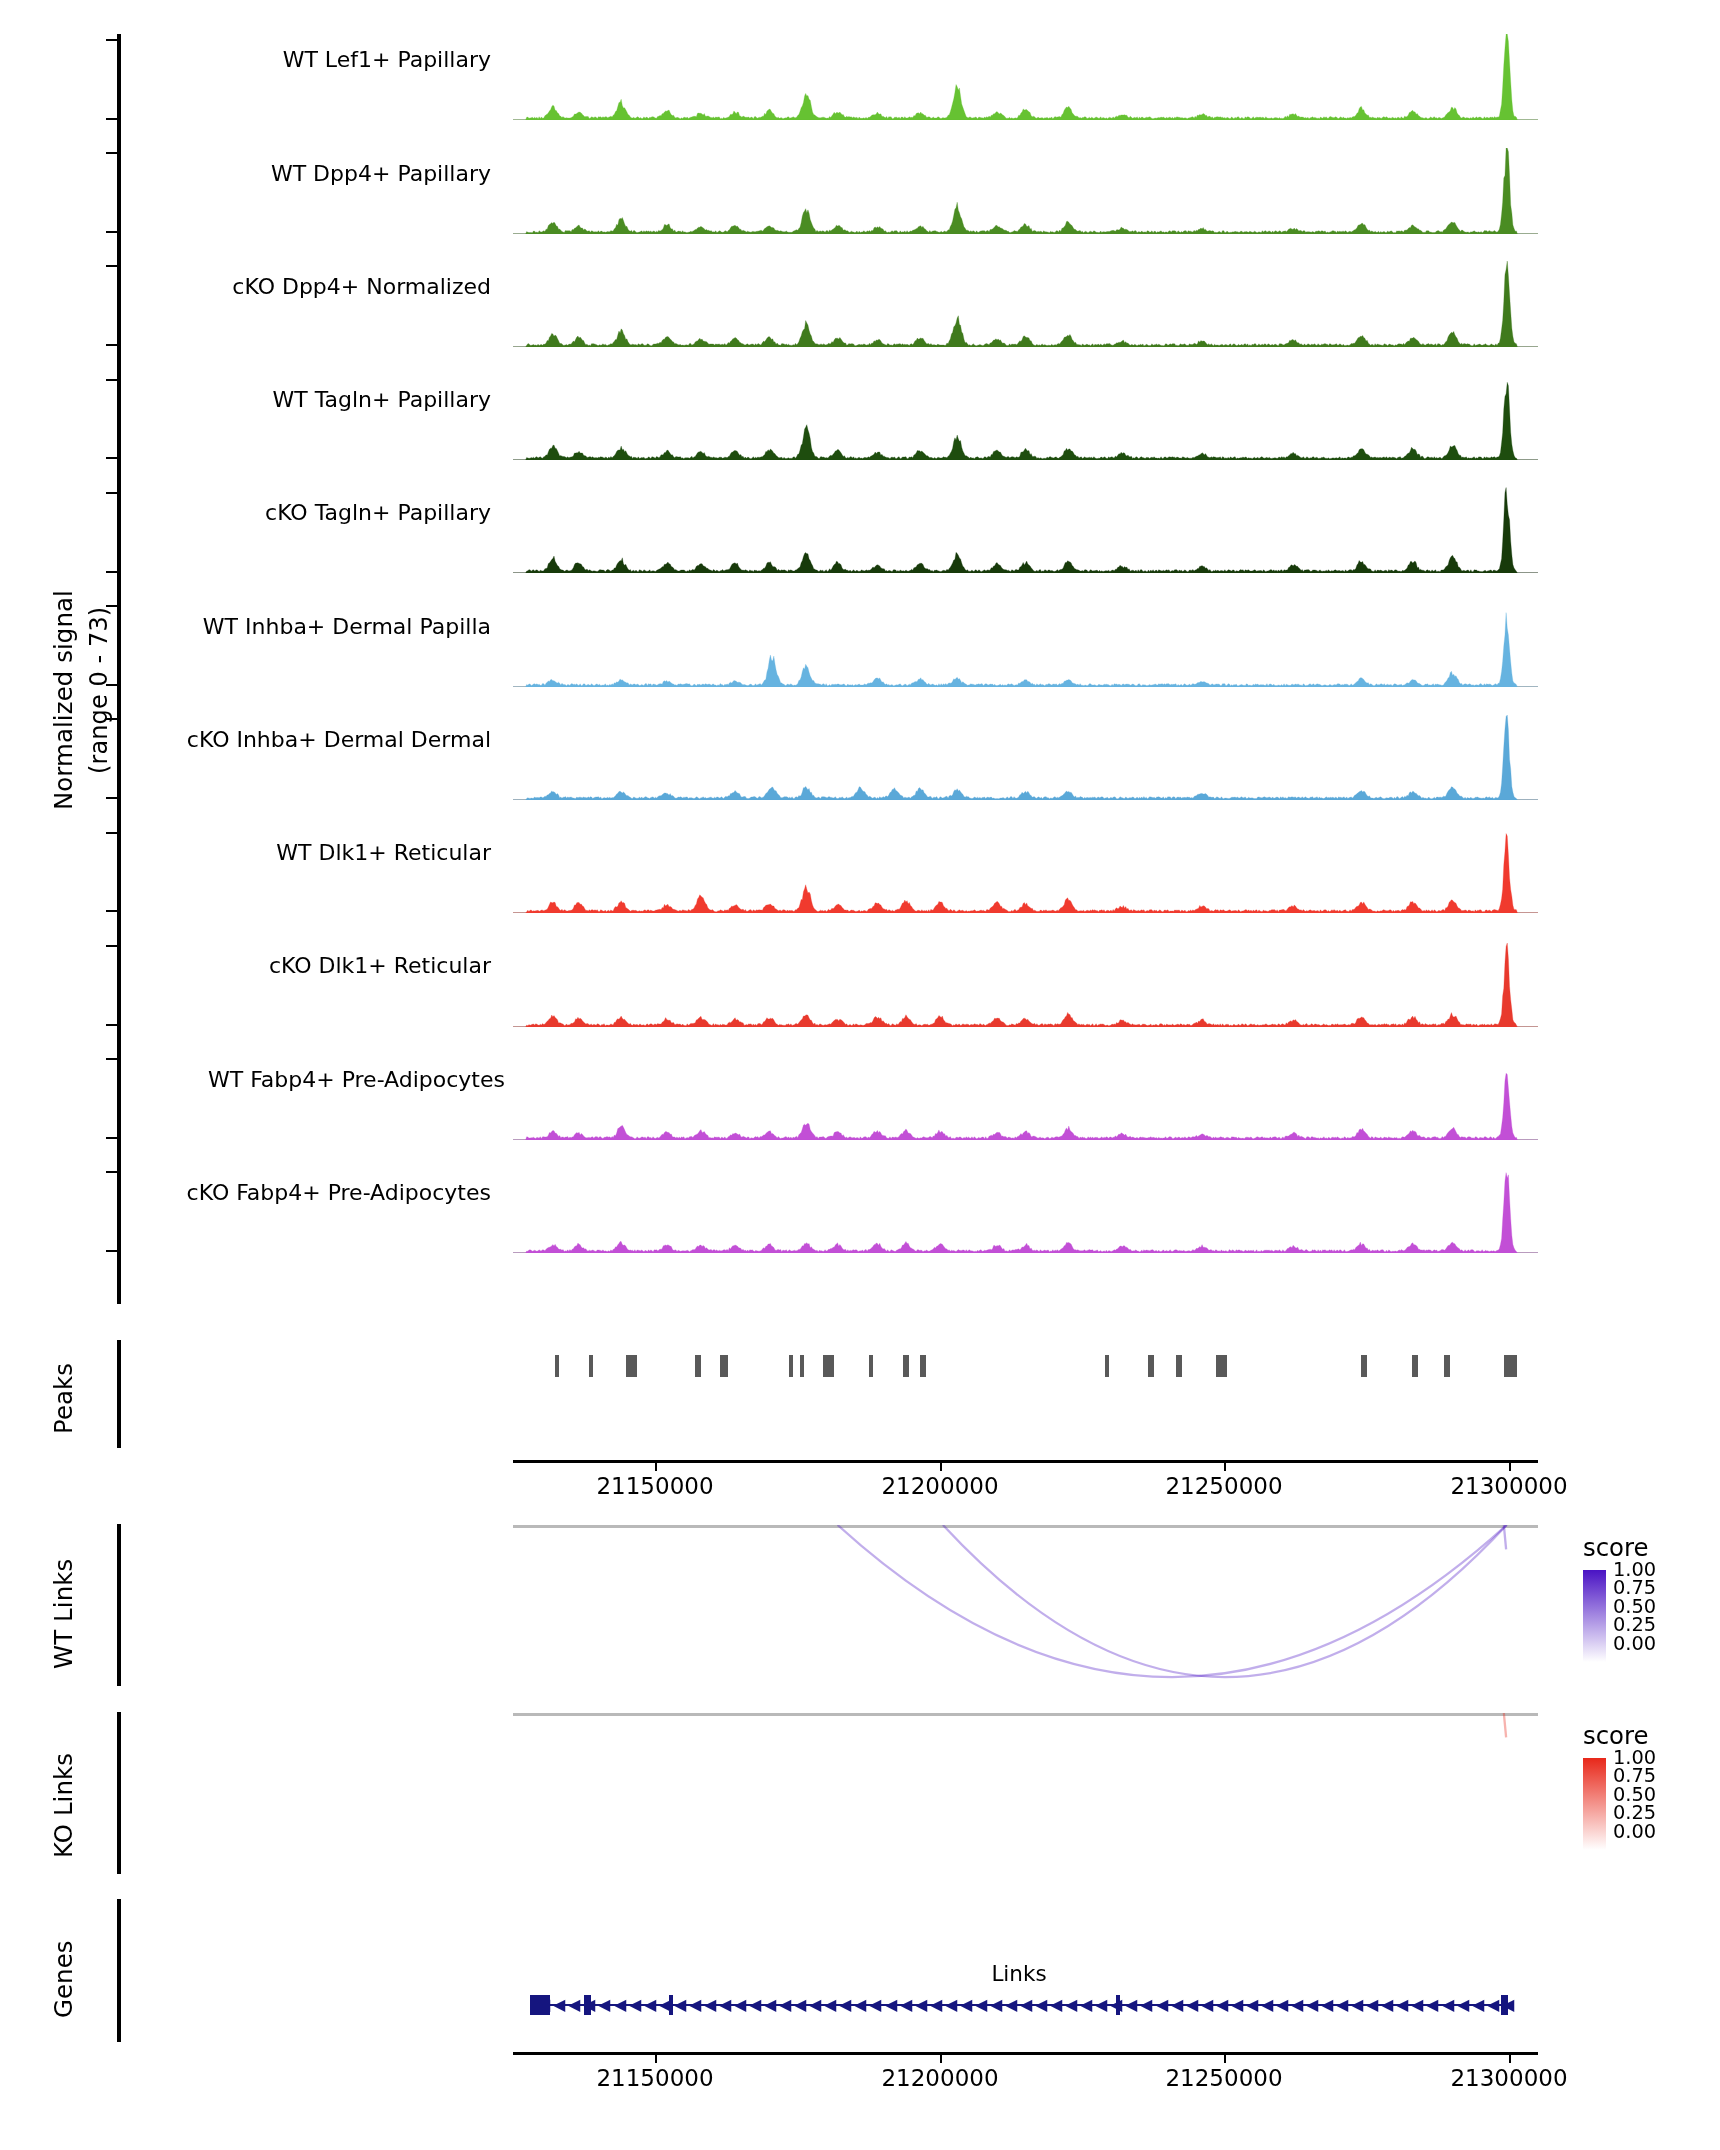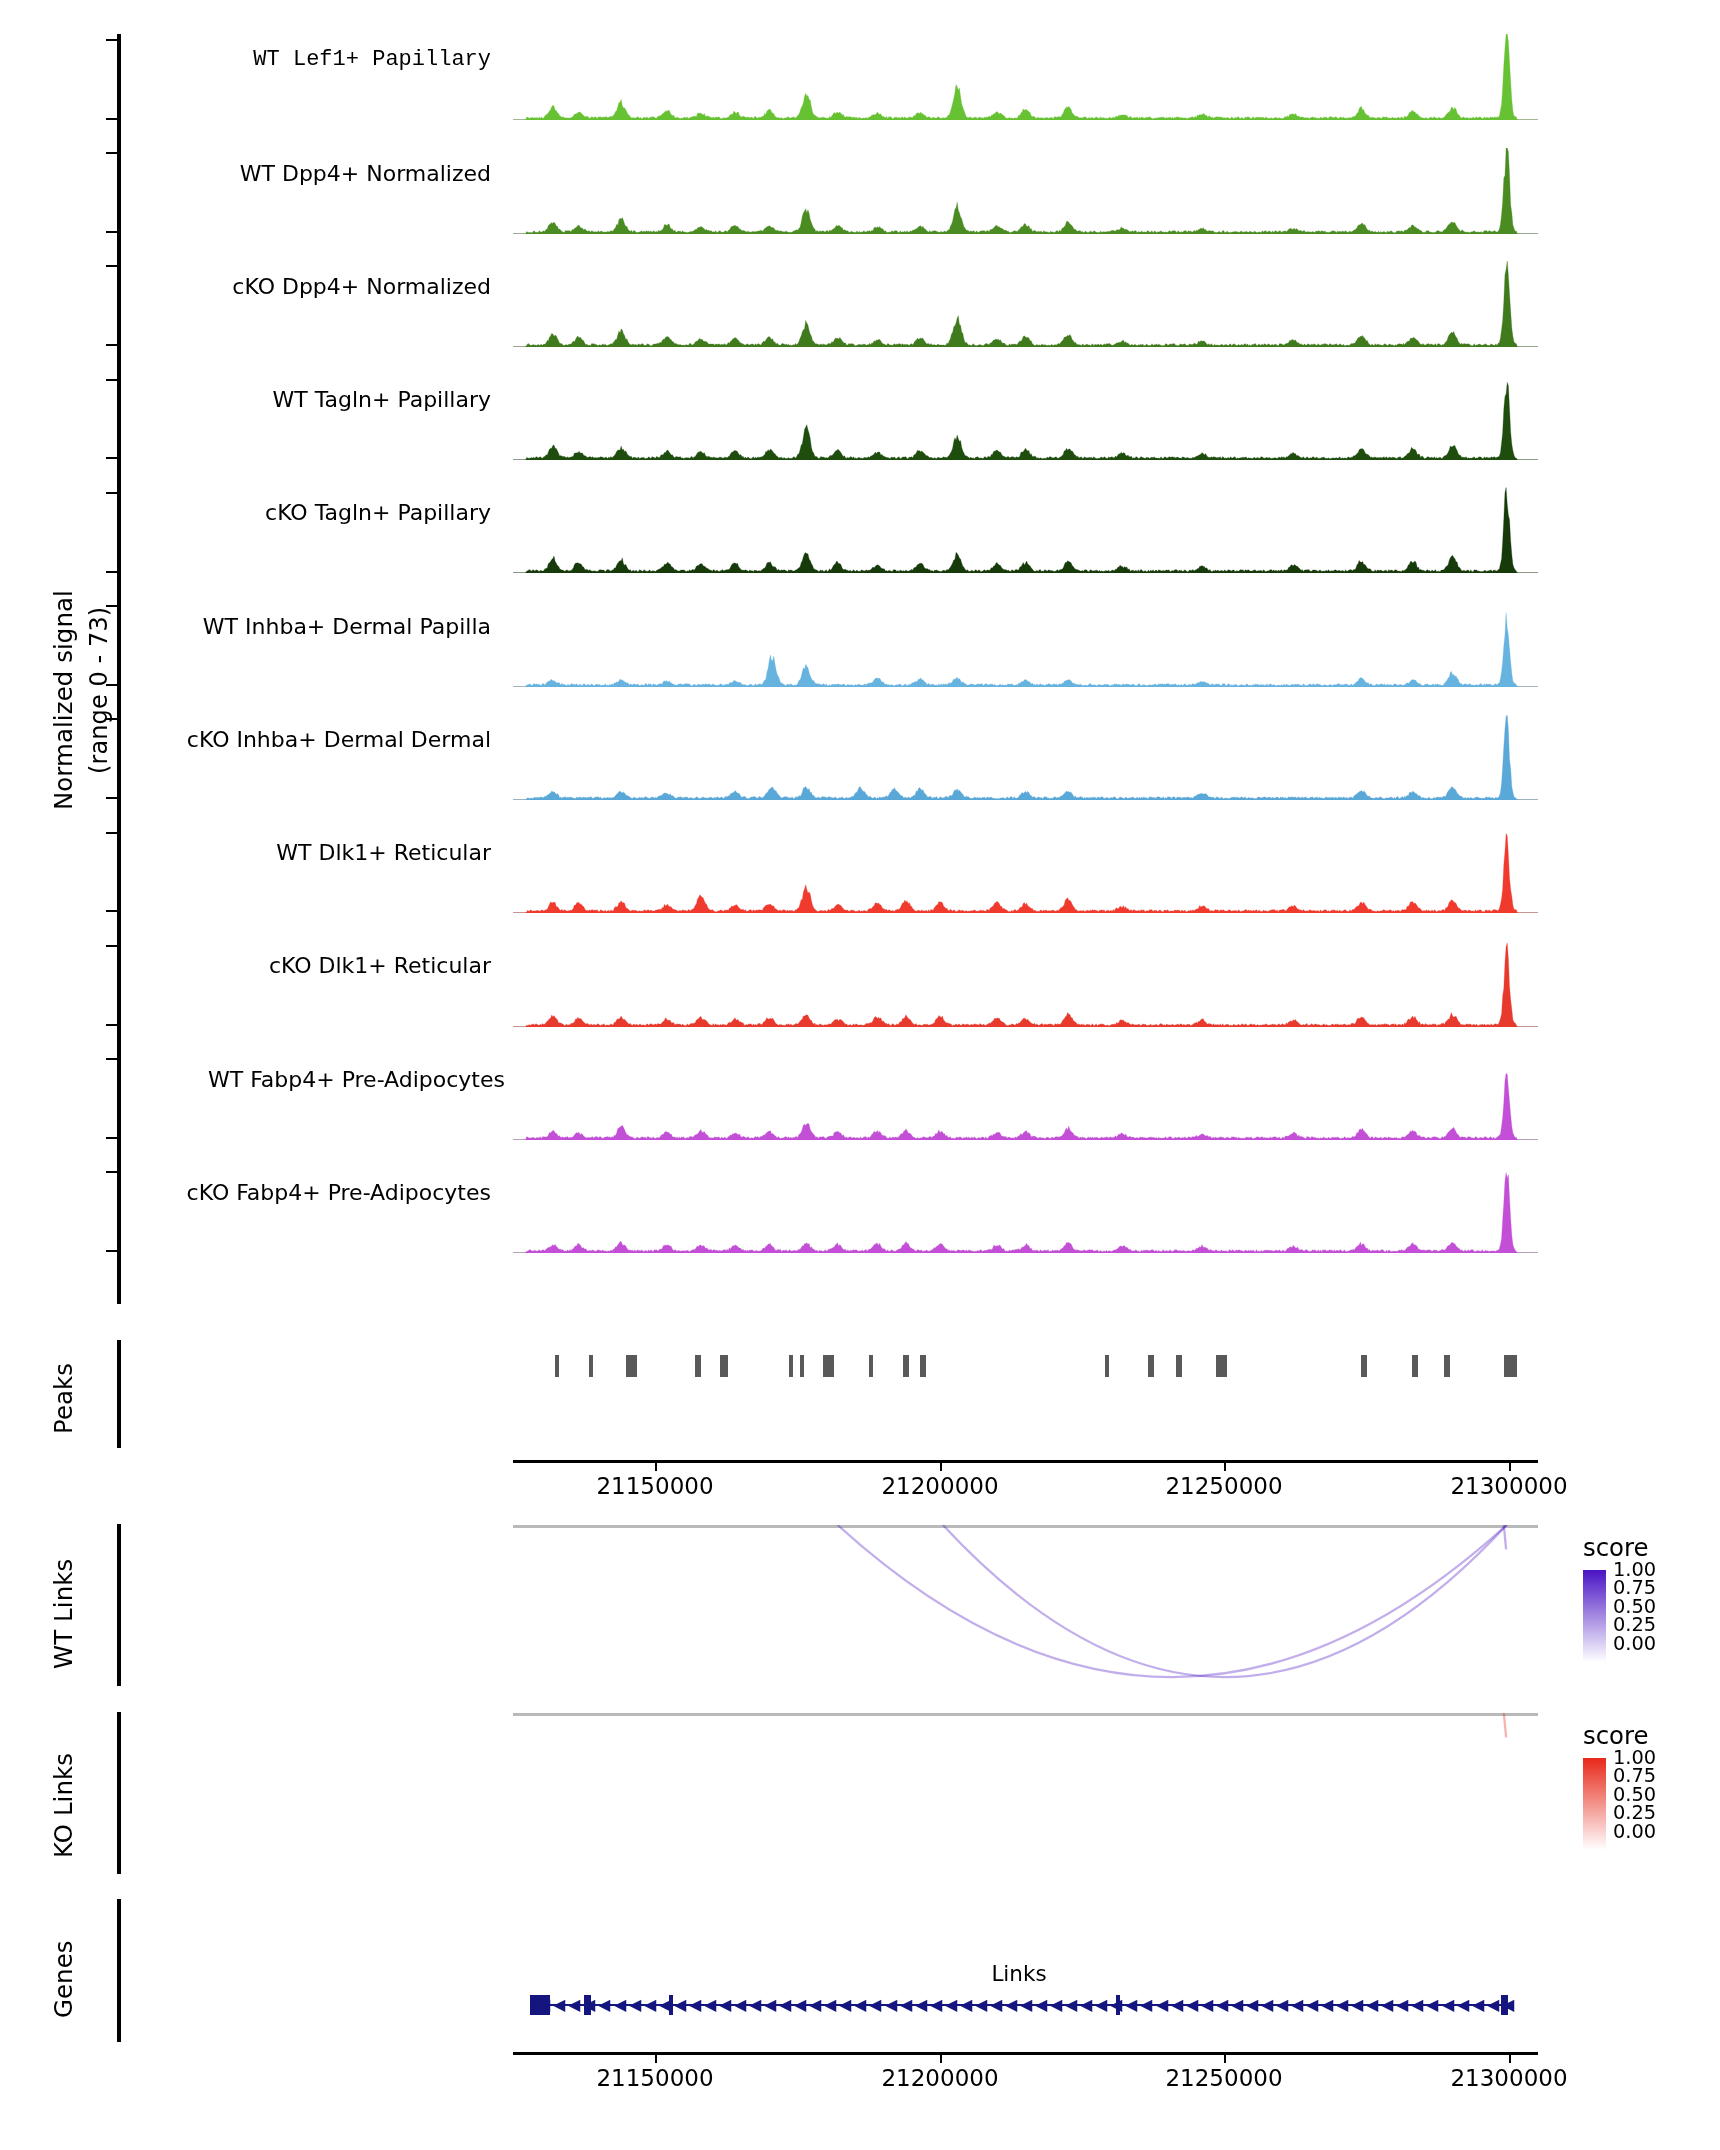--- a/index.html
+++ b/index.html
@@ -218,28 +218,28 @@
         <div class="tickmark" style="top: 832px;"></div>
         <div class="tickmark" style="top: 910px;"></div>
         <div class="tickmark" style="top: 945px;"></div>
         <div class="tickmark" style="top: 1024px;"></div>
         <div class="tickmark" style="top: 1058px;"></div>
         <div class="tickmark" style="top: 1137px;"></div>
         <div class="tickmark" style="top: 1171px;"></div>
         <div class="tickmark" style="top: 1250px;"></div>
       </div>
     <div id="signal-tracks">
-        <div class="track-label" style="left: 129px; width: 362px; top: 47px; font-family: Liberation Mono, monospace;">WT Lef1+ Papillary</div>
+        <div class="track-label" style="left: 129px; width: 362px; top: 47px;">WT Lef1+ Papillary</div>
         <div class="track" style="top: 34px; height: 86px;">
           <div class="track-baseline"></div>
           <svg class="track-canvas" viewBox="0 0 1430 120" preserveAspectRatio="none">
             <polygon points="0,120 0.0,120.0 1.6,120.0 3.2,120.0 4.8,120.0 6.4,120.0 7.9,120.0 9.5,120.0 11.1,120.0 12.7,120.0 14.3,120.0 15.9,120.0 17.5,120.0 19.1,116.1 20.7,115.9 22.2,117.5 23.8,117.2 25.4,117.0 27.0,116.3 28.6,117.5 30.2,116.0 31.8,117.6 33.4,116.3 35.0,118.1 36.5,115.4 38.1,117.9 39.7,115.7 41.3,117.7 42.9,117.3 44.5,114.2 46.1,112.5 47.7,111.9 49.3,109.9 50.8,107.5 52.4,105.6 54.0,101.4 55.6,99.3 57.2,100.6 58.8,106.4 60.4,106.9 62.0,110.0 63.6,111.0 65.1,114.2 66.7,114.9 68.3,116.6 69.9,115.2 71.5,117.0 73.1,117.2 74.7,116.7 76.3,117.2 77.9,117.3 79.4,117.2 81.0,116.8 82.6,115.9 84.2,114.9 85.8,111.5 87.4,111.8 89.0,111.1 90.6,109.5 92.2,108.9 93.7,109.2 95.3,110.1 96.9,112.2 98.5,113.8 100.1,115.5 101.7,115.1 103.3,115.1 104.9,115.0 106.5,118.0 108.0,117.2 109.6,115.4 111.2,116.2 112.8,116.7 114.4,115.6 116.0,116.2 117.6,117.9 119.2,115.4 120.8,115.7 122.3,115.4 123.9,117.0 125.5,115.5 127.1,116.4 128.7,115.4 130.3,115.6 131.9,116.7 133.5,116.1 135.1,115.4 136.6,114.7 138.2,115.7 139.8,113.3 141.4,112.1 143.0,108.3 144.6,107.1 146.2,101.3 147.8,95.7 149.4,95.2 150.9,91.0 152.5,99.6 154.1,103.2 155.7,103.0 157.3,105.8 158.9,108.7 160.5,112.4 162.1,113.2 163.7,115.8 165.2,117.0 166.8,117.3 168.4,116.3 170.0,117.4 171.6,117.2 173.2,115.4 174.8,115.8 176.4,117.5 178.0,116.6 179.5,117.8 181.1,117.9 182.7,115.6 184.3,117.7 185.9,115.9 187.5,116.5 189.1,117.9 190.7,116.1 192.3,116.6 193.8,115.5 195.4,115.3 197.0,116.1 198.6,117.1 200.2,117.6 201.8,115.0 203.4,114.8 205.0,113.6 206.6,114.0 208.1,111.3 209.7,111.0 211.3,108.8 212.9,107.3 214.5,107.7 216.1,106.8 217.7,106.1 219.3,110.0 220.9,112.8 222.4,113.8 224.0,113.2 225.6,116.3 227.2,117.2 228.8,116.3 230.4,116.6 232.0,117.4 233.6,118.2 235.2,117.0 236.7,117.8 238.3,116.3 239.9,116.1 241.5,117.3 243.1,115.7 244.7,117.9 246.3,116.9 247.9,116.1 249.5,115.8 251.0,115.2 252.6,114.7 254.2,114.9 255.8,115.3 257.4,110.7 259.0,110.4 260.6,110.7 262.2,110.6 263.8,111.7 265.3,113.0 266.9,111.1 268.5,114.9 270.1,114.7 271.7,114.4 273.3,114.7 274.9,116.2 276.5,116.4 278.1,116.8 279.6,115.8 281.2,117.2 282.8,115.8 284.4,116.3 286.0,116.1 287.6,115.6 289.2,118.1 290.8,117.5 292.4,118.1 293.9,116.3 295.5,117.5 297.1,117.2 298.7,116.5 300.3,116.2 301.9,114.8 303.5,112.0 305.1,112.2 306.7,111.6 308.2,107.4 309.8,109.3 311.4,111.2 313.0,108.8 314.6,109.3 316.2,114.4 317.8,114.6 319.4,116.0 321.0,114.5 322.5,115.2 324.1,116.2 325.7,116.2 327.3,116.3 328.9,115.9 330.5,117.4 332.1,115.8 333.7,116.3 335.3,118.1 336.8,115.3 338.4,115.2 340.0,116.8 341.6,117.4 343.2,116.0 344.8,116.4 346.4,115.9 348.0,114.8 349.6,114.8 351.1,110.5 352.7,112.4 354.3,107.5 355.9,106.3 357.5,104.6 359.1,105.4 360.7,108.5 362.3,110.6 363.9,111.2 365.4,114.3 367.0,116.0 368.6,116.9 370.2,116.1 371.8,117.7 373.4,116.8 375.0,116.7 376.6,118.1 378.2,117.7 379.7,117.0 381.3,117.3 382.9,115.8 384.5,115.5 386.1,117.5 387.7,117.0 389.3,116.5 390.9,115.3 392.5,116.6 394.0,116.9 395.6,116.3 397.2,113.7 398.8,112.4 400.4,108.1 402.0,102.8 403.6,100.4 405.2,95.5 406.8,86.5 408.3,82.9 409.9,86.6 411.5,85.8 413.1,91.2 414.7,92.3 416.3,101.0 417.9,108.8 419.5,112.2 421.1,113.1 422.6,114.4 424.2,115.6 425.8,116.6 427.4,116.9 429.0,117.0 430.6,116.4 432.2,116.1 433.8,116.0 435.4,116.8 436.9,117.7 438.5,117.3 440.1,117.6 441.7,115.0 443.3,116.4 444.9,114.0 446.5,112.0 448.1,109.2 449.7,111.2 451.2,109.6 452.8,109.7 454.4,110.4 456.0,108.8 457.6,111.1 459.2,112.6 460.8,112.4 462.4,115.4 464.0,116.3 465.5,114.9 467.1,115.9 468.7,115.2 470.3,115.9 471.9,115.6 473.5,117.0 475.1,115.7 476.7,116.5 478.3,116.8 479.8,116.0 481.4,118.1 483.0,115.8 484.6,117.6 486.2,117.7 487.8,117.7 489.4,117.0 491.0,117.8 492.6,116.3 494.1,117.9 495.7,116.3 497.3,116.1 498.9,115.2 500.5,113.4 502.1,112.8 503.7,112.8 505.3,112.7 506.9,111.3 508.4,108.9 510.0,111.4 511.6,111.9 513.2,111.4 514.8,115.0 516.4,114.7 518.0,115.9 519.6,116.7 521.2,115.0 522.7,117.9 524.3,115.3 525.9,115.7 527.5,115.4 529.1,118.1 530.7,117.8 532.3,116.1 533.9,116.1 535.5,116.1 537.0,117.4 538.6,115.8 540.2,118.1 541.8,115.9 543.4,115.8 545.0,117.6 546.6,115.3 548.2,117.3 549.8,117.1 551.3,116.9 552.9,115.4 554.5,116.4 556.1,116.3 557.7,116.6 559.3,113.6 560.9,114.4 562.5,111.0 564.1,110.4 565.6,109.9 567.2,111.3 568.8,108.9 570.4,111.2 572.0,111.4 573.6,113.5 575.2,113.2 576.8,116.0 578.4,116.2 579.9,115.6 581.5,115.7 583.1,117.5 584.7,117.2 586.3,115.8 587.9,117.1 589.5,117.3 591.1,117.3 592.7,115.6 594.2,115.8 595.8,117.6 597.4,118.0 599.0,116.8 600.6,116.8 602.2,117.2 603.8,116.8 605.4,116.2 607.0,113.3 608.5,112.9 610.1,108.4 611.7,102.9 613.3,96.6 614.9,90.4 616.5,81.7 618.1,70.5 619.7,73.5 621.3,78.1 622.8,75.3 624.4,86.7 626.0,97.6 627.6,102.2 629.2,106.9 630.8,111.3 632.4,115.3 634.0,116.4 635.6,116.7 637.1,115.7 638.7,116.1 640.3,117.4 641.9,116.8 643.5,116.7 645.1,115.8 646.7,116.4 648.3,118.1 649.9,115.9 651.4,116.2 653.0,117.0 654.6,116.8 656.2,117.6 657.8,115.9 659.4,116.7 661.0,115.4 662.6,116.5 664.2,114.4 665.7,116.1 667.3,113.3 668.9,113.3 670.5,111.2 672.1,111.2 673.7,109.1 675.3,108.2 676.9,109.8 678.5,111.6 680.0,110.4 681.6,111.2 683.2,113.0 684.8,113.7 686.4,115.4 688.0,117.6 689.6,117.4 691.2,117.4 692.8,116.3 694.3,117.8 695.9,116.7 697.5,118.0 699.1,117.6 700.7,117.0 702.3,117.4 703.9,116.7 705.5,113.3 707.1,113.7 708.6,110.3 710.2,108.8 711.8,104.5 713.4,105.9 715.0,105.7 716.6,105.4 718.2,107.1 719.8,108.6 721.4,109.5 722.9,113.9 724.5,115.3 726.1,114.7 727.7,115.6 729.3,117.1 730.9,117.6 732.5,115.8 734.1,117.2 735.7,117.2 737.2,116.8 738.8,116.8 740.4,117.9 742.0,116.7 743.6,117.1 745.2,116.2 746.8,117.9 748.4,116.8 750.0,117.2 751.5,115.7 753.1,118.1 754.7,116.4 756.3,115.2 757.9,116.0 759.5,115.8 761.1,115.4 762.7,115.2 764.3,116.2 765.8,112.7 767.4,110.9 769.0,106.4 770.6,103.8 772.2,101.8 773.8,102.5 775.4,100.9 777.0,103.2 778.6,105.0 780.1,110.0 781.7,111.7 783.3,113.8 784.9,114.7 786.5,114.6 788.1,115.2 789.7,117.1 791.3,116.5 792.9,117.4 794.4,116.5 796.0,116.6 797.6,115.3 799.2,115.7 800.8,117.8 802.4,117.6 804.0,116.1 805.6,117.6 807.2,116.1 808.7,117.0 810.3,117.9 811.9,116.8 813.5,115.7 815.1,116.4 816.7,117.4 818.3,117.4 819.9,115.5 821.5,117.8 823.0,116.5 824.6,117.0 826.2,118.0 827.8,117.0 829.4,118.2 831.0,116.7 832.6,116.1 834.2,117.1 835.8,117.5 837.3,115.6 838.9,117.4 840.5,115.4 842.1,114.6 843.7,115.3 845.3,113.3 846.9,113.6 848.5,112.9 850.1,112.9 851.6,113.1 853.2,112.7 854.8,113.5 856.4,113.3 858.0,116.2 859.6,117.0 861.2,114.7 862.8,116.2 864.4,117.6 865.9,116.7 867.5,116.3 869.1,117.3 870.7,115.5 872.3,118.1 873.9,115.9 875.5,117.4 877.1,115.7 878.7,116.2 880.2,117.7 881.8,117.2 883.4,116.0 885.0,116.5 886.6,116.1 888.2,115.5 889.8,116.4 891.4,117.8 893.0,118.1 894.5,117.7 896.1,117.2 897.7,117.4 899.3,117.0 900.9,116.4 902.5,117.0 904.1,115.8 905.7,116.6 907.3,115.9 908.8,117.0 910.4,117.4 912.0,116.3 913.6,117.4 915.2,116.1 916.8,116.0 918.4,117.6 920.0,116.3 921.6,118.0 923.1,116.1 924.7,116.8 926.3,115.5 927.9,116.1 929.5,116.3 931.1,116.9 932.7,116.8 934.3,116.9 935.9,117.6 937.4,116.8 939.0,117.2 940.6,118.1 942.2,117.3 943.8,116.7 945.4,116.4 947.0,115.7 948.6,115.4 950.2,117.4 951.7,114.8 953.3,116.5 954.9,113.0 956.5,113.6 958.1,112.3 959.7,113.1 961.3,112.4 962.9,111.0 964.5,111.6 966.0,113.6 967.6,113.5 969.2,116.0 970.8,114.9 972.4,114.9 974.0,116.8 975.6,115.5 977.2,117.8 978.8,116.0 980.3,116.1 981.9,115.5 983.5,115.6 985.1,116.0 986.7,115.5 988.3,116.4 989.9,116.1 991.5,117.3 993.1,116.5 994.6,117.8 996.2,116.1 997.8,116.8 999.4,118.0 1001.0,117.8 1002.6,115.6 1004.2,117.2 1005.8,118.2 1007.4,116.2 1008.9,117.4 1010.5,115.7 1012.1,115.3 1013.7,117.5 1015.3,118.0 1016.9,116.0 1018.5,118.0 1020.1,118.2 1021.7,115.5 1023.2,117.0 1024.8,115.5 1026.4,115.7 1028.0,116.9 1029.6,118.2 1031.2,117.2 1032.8,115.3 1034.4,118.0 1036.0,116.5 1037.5,116.0 1039.1,116.3 1040.7,116.6 1042.3,115.9 1043.9,116.8 1045.5,116.2 1047.1,116.5 1048.7,117.8 1050.3,115.4 1051.8,117.2 1053.4,117.7 1055.0,117.6 1056.6,117.5 1058.2,116.7 1059.8,117.9 1061.4,117.5 1063.0,116.6 1064.6,116.7 1066.1,117.0 1067.7,117.9 1069.3,116.5 1070.9,118.0 1072.5,117.4 1074.1,118.0 1075.7,117.2 1077.3,114.7 1078.9,116.4 1080.4,113.9 1082.0,116.0 1083.6,112.0 1085.2,112.4 1086.8,111.7 1088.4,111.4 1090.0,112.7 1091.6,111.0 1093.2,113.4 1094.7,115.0 1096.3,114.5 1097.9,116.0 1099.5,115.8 1101.1,115.9 1102.7,116.2 1104.3,117.1 1105.9,116.5 1107.5,117.5 1109.0,116.1 1110.6,118.1 1112.2,116.9 1113.8,116.6 1115.4,115.4 1117.0,116.7 1118.6,116.4 1120.2,116.7 1121.8,117.8 1123.3,117.1 1124.9,118.1 1126.5,115.9 1128.1,117.0 1129.7,117.6 1131.3,115.4 1132.9,116.8 1134.5,115.6 1136.1,117.4 1137.6,117.7 1139.2,115.6 1140.8,115.2 1142.4,116.0 1144.0,116.6 1145.6,117.0 1147.2,115.6 1148.8,115.8 1150.4,117.4 1151.9,118.0 1153.5,116.5 1155.1,115.4 1156.7,117.7 1158.3,115.8 1159.9,117.2 1161.5,117.2 1163.1,117.8 1164.7,116.6 1166.2,117.5 1167.8,116.3 1169.4,117.3 1171.0,115.8 1172.6,115.2 1174.2,115.0 1175.8,113.5 1177.4,110.7 1179.0,109.7 1180.5,104.2 1182.1,101.7 1183.7,101.0 1185.3,106.1 1186.9,105.6 1188.5,110.4 1190.1,111.5 1191.7,113.3 1193.3,112.9 1194.8,116.5 1196.4,116.3 1198.0,116.9 1199.6,115.7 1201.2,117.2 1202.8,117.0 1204.4,118.0 1206.0,116.2 1207.6,117.0 1209.1,116.5 1210.7,117.5 1212.3,117.4 1213.9,115.5 1215.5,115.7 1217.1,116.4 1218.7,115.3 1220.3,116.7 1221.9,117.6 1223.4,116.8 1225.0,117.8 1226.6,116.0 1228.2,116.9 1229.8,117.4 1231.4,116.7 1233.0,117.8 1234.6,115.9 1236.2,116.8 1237.7,117.8 1239.3,115.3 1240.9,117.3 1242.5,117.5 1244.1,114.4 1245.7,115.9 1247.3,115.0 1248.9,113.5 1250.5,109.5 1252.0,109.2 1253.6,107.6 1255.2,106.5 1256.8,108.8 1258.4,108.6 1260.0,111.9 1261.6,111.1 1263.2,113.7 1264.8,114.8 1266.3,116.3 1267.9,116.8 1269.5,116.9 1271.1,117.9 1272.7,116.8 1274.3,116.8 1275.9,118.1 1277.5,117.8 1279.1,116.9 1280.6,115.6 1282.2,117.7 1283.8,116.4 1285.4,115.3 1287.0,117.3 1288.6,116.8 1290.2,117.9 1291.8,116.3 1293.4,116.8 1294.9,118.0 1296.5,117.2 1298.1,116.6 1299.7,115.8 1301.3,112.9 1302.9,111.2 1304.5,109.7 1306.1,108.8 1307.7,106.9 1309.2,102.1 1310.8,102.5 1312.4,105.6 1314.0,102.7 1315.6,104.6 1317.2,110.1 1318.8,112.5 1320.4,113.7 1322.0,116.6 1323.5,117.2 1325.1,116.0 1326.7,115.7 1328.3,117.5 1329.9,116.7 1331.5,116.9 1333.1,117.1 1334.7,118.0 1336.3,116.6 1337.8,118.0 1339.4,115.6 1341.0,117.5 1342.6,117.0 1344.2,115.6 1345.8,117.1 1347.4,116.3 1349.0,115.8 1350.6,116.6 1352.1,117.8 1353.7,117.8 1355.3,115.4 1356.9,117.5 1358.5,116.2 1360.1,116.6 1361.7,117.7 1363.3,115.9 1364.9,116.4 1366.4,115.7 1368.0,117.3 1369.6,115.2 1371.2,116.9 1372.8,115.7 1374.4,116.0 1376.0,114.6 1377.6,106.2 1379.2,97.9 1380.7,73.9 1382.3,43.2 1383.9,19.9 1385.5,0.0 1387.1,0.0 1388.7,10.4 1390.3,38.8 1391.9,66.8 1393.5,92.1 1395.0,107.6 1396.6,114.6 1398.2,114.9 1399.8,116.0 1401.4,119.9 1403.0,120.0 1404.6,120.0 1406.2,120.0 1407.8,120.0 1409.3,120.0 1410.9,120.0 1412.5,120.0 1414.1,120.0 1415.7,120.0 1417.3,120.0 1418.9,120.0 1420.5,120.0 1422.1,120.0 1423.6,120.0 1425.2,120.0 1426.8,120.0 1428.4,120.0 1430.0,120.0 1430,120" fill="#66c232" stroke="#66c232" stroke-width="0.4"></polygon>
           </svg>
         </div>
-        <div class="track-label" style="left: 129px; width: 362px; top: 161px;">WT Dpp4+ Normalized</div>
+        <div class="track-label" style="left: 129px; width: 362px; top: 161px;">WT Dpp4+ Papillary</div>
         <div class="track" style="top: 148px; height: 86px;">
           <div class="track-baseline"></div>
           <svg class="track-canvas" viewBox="0 0 1430 120" preserveAspectRatio="none">
             <polygon points="0,120 0.0,120.0 1.6,120.0 3.2,120.0 4.8,120.0 6.4,120.0 7.9,120.0 9.5,120.0 11.1,120.0 12.7,120.0 14.3,120.0 15.9,120.0 17.5,120.0 19.1,116.6 20.7,117.7 22.2,118.0 23.8,118.0 25.4,117.8 27.0,118.1 28.6,115.8 30.2,116.1 31.8,117.8 33.4,117.2 35.0,118.2 36.5,115.3 38.1,116.8 39.7,117.2 41.3,116.5 42.9,115.4 44.5,116.5 46.1,113.2 47.7,113.3 49.3,108.3 50.8,106.6 52.4,105.8 54.0,103.9 55.6,105.3 57.2,103.4 58.8,105.5 60.4,108.8 62.0,109.2 63.6,113.4 65.1,113.0 66.7,114.7 68.3,116.4 69.9,117.3 71.5,117.9 73.1,115.2 74.7,115.6 76.3,115.4 77.9,115.3 79.4,115.5 81.0,116.7 82.6,113.6 84.2,114.0 85.8,112.1 87.4,111.4 89.0,109.9 90.6,108.1 92.2,107.6 93.7,110.5 95.3,111.6 96.9,111.6 98.5,114.5 100.1,113.1 101.7,114.2 103.3,116.2 104.9,115.8 106.5,115.5 108.0,117.7 109.6,115.4 111.2,116.1 112.8,117.1 114.4,116.8 116.0,116.9 117.6,117.3 119.2,115.3 120.8,117.6 122.3,116.3 123.9,115.9 125.5,117.6 127.1,117.0 128.7,117.6 130.3,117.1 131.9,116.5 133.5,116.7 135.1,116.7 136.6,115.0 138.2,116.2 139.8,115.5 141.4,112.8 143.0,111.4 144.6,106.3 146.2,107.9 147.8,100.0 149.4,97.9 150.9,99.2 152.5,97.1 154.1,101.3 155.7,105.9 157.3,109.7 158.9,109.3 160.5,113.4 162.1,115.3 163.7,116.2 165.2,114.8 166.8,117.7 168.4,115.2 170.0,115.6 171.6,117.4 173.2,117.9 174.8,117.7 176.4,117.2 178.0,116.5 179.5,115.6 181.1,117.6 182.7,115.4 184.3,117.2 185.9,115.5 187.5,116.6 189.1,115.8 190.7,117.0 192.3,115.7 193.8,117.4 195.4,116.1 197.0,115.7 198.6,117.4 200.2,116.1 201.8,117.3 203.4,114.7 205.0,116.1 206.6,115.0 208.1,113.9 209.7,112.0 211.3,106.6 212.9,107.1 214.5,108.0 216.1,106.9 217.7,105.8 219.3,110.9 220.9,113.1 222.4,112.8 224.0,116.2 225.6,114.3 227.2,117.1 228.8,117.3 230.4,115.9 232.0,116.3 233.6,116.0 235.2,117.7 236.7,115.3 238.3,117.7 239.9,116.9 241.5,118.0 243.1,117.9 244.7,117.5 246.3,117.3 247.9,116.3 249.5,116.7 251.0,116.0 252.6,115.2 254.2,113.8 255.8,113.8 257.4,111.7 259.0,110.5 260.6,110.7 262.2,109.3 263.8,110.6 265.3,111.3 266.9,112.9 268.5,114.5 270.1,113.7 271.7,115.1 273.3,114.6 274.9,116.2 276.5,115.2 278.1,117.2 279.6,117.0 281.2,117.2 282.8,115.6 284.4,117.8 286.0,117.1 287.6,115.6 289.2,115.9 290.8,117.3 292.4,117.5 293.9,117.1 295.5,115.8 297.1,115.4 298.7,117.2 300.3,115.2 301.9,114.2 303.5,111.4 305.1,109.3 306.7,109.2 308.2,108.4 309.8,107.8 311.4,109.4 313.0,108.9 314.6,110.8 316.2,113.3 317.8,113.2 319.4,115.8 321.0,114.8 322.5,115.4 324.1,116.1 325.7,117.1 327.3,116.0 328.9,116.7 330.5,117.1 332.1,117.6 333.7,116.5 335.3,116.4 336.8,116.8 338.4,116.8 340.0,116.3 341.6,116.0 343.2,115.7 344.8,115.0 346.4,114.8 348.0,116.1 349.6,114.3 351.1,112.2 352.7,111.4 354.3,109.9 355.9,109.2 357.5,108.6 359.1,109.4 360.7,110.9 362.3,110.9 363.9,111.5 365.4,114.2 367.0,115.1 368.6,114.8 370.2,115.4 371.8,116.1 373.4,115.4 375.0,116.1 376.6,116.7 378.2,116.9 379.7,116.8 381.3,115.7 382.9,117.1 384.5,117.5 386.1,117.6 387.7,117.7 389.3,117.7 390.9,116.1 392.5,115.6 394.0,114.8 395.6,114.0 397.2,114.9 398.8,112.2 400.4,110.6 402.0,104.4 403.6,95.1 405.2,89.9 406.8,87.8 408.3,84.6 409.9,90.2 411.5,86.3 413.1,90.9 414.7,99.6 416.3,104.1 417.9,108.0 419.5,111.8 421.1,113.1 422.6,116.7 424.2,114.9 425.8,116.7 427.4,116.1 429.0,115.7 430.6,116.5 432.2,115.4 433.8,116.3 435.4,117.5 436.9,115.5 438.5,115.1 440.1,117.3 441.7,114.3 443.3,115.7 444.9,114.1 446.5,113.4 448.1,112.1 449.7,110.5 451.2,107.7 452.8,109.0 454.4,108.0 456.0,108.5 457.6,111.0 459.2,111.1 460.8,114.9 462.4,114.1 464.0,114.6 465.5,115.7 467.1,115.6 468.7,117.4 470.3,117.6 471.9,116.0 473.5,117.0 475.1,117.3 476.7,117.8 478.3,117.6 479.8,115.8 481.4,118.2 483.0,116.0 484.6,117.9 486.2,117.1 487.8,117.2 489.4,115.3 491.0,116.8 492.6,117.6 494.1,115.6 495.7,116.4 497.3,115.1 498.9,116.7 500.5,114.8 502.1,115.5 503.7,111.3 505.3,110.3 506.9,111.6 508.4,109.9 510.0,111.4 511.6,109.5 513.2,112.1 514.8,112.3 516.4,113.4 518.0,116.2 519.6,115.3 521.2,117.5 522.7,117.9 524.3,117.1 525.9,117.8 527.5,116.4 529.1,115.4 530.7,117.2 532.3,115.4 533.9,115.6 535.5,115.5 537.0,117.7 538.6,118.2 540.2,115.6 541.8,117.5 543.4,117.0 545.0,117.1 546.6,115.8 548.2,118.0 549.8,115.3 551.3,117.7 552.9,117.0 554.5,115.8 556.1,116.3 557.7,114.6 559.3,114.3 560.9,113.6 562.5,112.5 564.1,112.0 565.6,109.8 567.2,109.1 568.8,108.4 570.4,110.9 572.0,109.3 573.6,112.3 575.2,112.9 576.8,115.0 578.4,116.3 579.9,117.5 581.5,115.0 583.1,117.5 584.7,116.3 586.3,115.7 587.9,115.6 589.5,115.5 591.1,116.4 592.7,116.9 594.2,117.6 595.8,117.4 597.4,116.1 599.0,117.7 600.6,116.8 602.2,115.9 603.8,116.9 605.4,116.4 607.0,114.2 608.5,114.3 610.1,109.5 611.7,106.6 613.3,101.8 614.9,93.7 616.5,85.5 618.1,83.3 619.7,75.6 621.3,86.9 622.8,90.3 624.4,96.0 626.0,98.7 627.6,104.6 629.2,110.0 630.8,112.0 632.4,114.7 634.0,114.6 635.6,115.5 637.1,116.7 638.7,115.5 640.3,116.8 641.9,115.3 643.5,116.1 645.1,118.0 646.7,115.6 648.3,117.4 649.9,117.5 651.4,116.1 653.0,115.7 654.6,115.5 656.2,115.4 657.8,115.5 659.4,117.0 661.0,115.6 662.6,115.0 664.2,116.7 665.7,113.7 667.3,113.8 668.9,113.1 670.5,111.8 672.1,109.9 673.7,107.9 675.3,108.2 676.9,110.1 678.5,109.8 680.0,111.7 681.6,112.0 683.2,112.7 684.8,114.4 686.4,114.7 688.0,114.9 689.6,116.3 691.2,116.3 692.8,117.8 694.3,117.9 695.9,117.1 697.5,116.8 699.1,115.2 700.7,115.8 702.3,116.2 703.9,116.4 705.5,114.0 707.1,113.1 708.6,110.4 710.2,109.8 711.8,108.5 713.4,105.2 715.0,106.0 716.6,109.3 718.2,109.6 719.8,108.1 721.4,113.2 722.9,112.0 724.5,116.4 726.1,115.6 727.7,115.0 729.3,115.7 730.9,117.3 732.5,116.0 734.1,116.8 735.7,116.2 737.2,116.5 738.8,117.8 740.4,115.4 742.0,116.9 743.6,117.0 745.2,117.1 746.8,117.5 748.4,118.1 750.0,116.2 751.5,117.2 753.1,117.0 754.7,117.8 756.3,117.6 757.9,115.6 759.5,115.6 761.1,117.3 762.7,114.5 764.3,116.6 765.8,112.0 767.4,111.5 769.0,109.9 770.6,107.7 772.2,102.6 773.8,102.3 775.4,103.6 777.0,105.9 778.6,107.1 780.1,108.6 781.7,111.7 783.3,113.2 784.9,113.7 786.5,115.4 788.1,116.3 789.7,115.4 791.3,115.2 792.9,117.1 794.4,116.3 796.0,118.1 797.6,116.9 799.2,116.0 800.8,117.4 802.4,118.1 804.0,116.7 805.6,116.0 807.2,117.0 808.7,117.4 810.3,115.5 811.9,116.1 813.5,117.5 815.1,117.7 816.7,118.0 818.3,117.8 819.9,115.9 821.5,117.8 823.0,117.0 824.6,116.9 826.2,117.3 827.8,116.8 829.4,116.5 831.0,116.6 832.6,116.5 834.2,115.5 835.8,115.2 837.3,114.9 838.9,115.3 840.5,116.3 842.1,114.0 843.7,114.1 845.3,114.4 846.9,113.5 848.5,110.3 850.1,111.5 851.6,112.0 853.2,113.7 854.8,113.3 856.4,113.8 858.0,114.7 859.6,116.4 861.2,116.5 862.8,116.5 864.4,115.5 865.9,116.8 867.5,115.4 869.1,115.3 870.7,118.1 872.3,116.7 873.9,117.0 875.5,117.7 877.1,115.7 878.7,117.3 880.2,117.4 881.8,117.0 883.4,117.8 885.0,115.5 886.6,115.7 888.2,117.4 889.8,117.1 891.4,115.6 893.0,118.1 894.5,116.2 896.1,116.3 897.7,118.1 899.3,116.8 900.9,117.3 902.5,116.6 904.1,115.4 905.7,117.5 907.3,116.9 908.8,117.9 910.4,117.1 912.0,117.1 913.6,117.8 915.2,115.5 916.8,115.7 918.4,117.2 920.0,115.4 921.6,115.6 923.1,115.5 924.7,116.1 926.3,118.1 927.9,115.5 929.5,117.0 931.1,117.8 932.7,116.5 934.3,117.7 935.9,115.9 937.4,115.5 939.0,115.3 940.6,117.8 942.2,115.3 943.8,116.1 945.4,116.0 947.0,117.0 948.6,117.2 950.2,114.9 951.7,116.4 953.3,114.9 954.9,115.4 956.5,113.5 958.1,113.3 959.7,111.7 961.3,112.9 962.9,111.0 964.5,114.0 966.0,113.2 967.6,115.4 969.2,116.1 970.8,115.4 972.4,115.1 974.0,116.0 975.6,115.6 977.2,115.8 978.8,118.0 980.3,117.5 981.9,118.0 983.5,117.6 985.1,116.3 986.7,117.2 988.3,118.1 989.9,115.3 991.5,115.3 993.1,117.9 994.6,118.0 996.2,115.9 997.8,117.5 999.4,117.8 1001.0,117.5 1002.6,117.5 1004.2,117.0 1005.8,117.2 1007.4,116.3 1008.9,116.9 1010.5,116.7 1012.1,117.4 1013.7,117.4 1015.3,116.2 1016.9,116.2 1018.5,118.0 1020.1,117.0 1021.7,116.9 1023.2,116.6 1024.8,117.1 1026.4,117.6 1028.0,116.1 1029.6,116.9 1031.2,117.6 1032.8,117.5 1034.4,116.0 1036.0,116.8 1037.5,117.9 1039.1,118.0 1040.7,116.7 1042.3,117.5 1043.9,118.0 1045.5,115.3 1047.1,117.3 1048.7,115.8 1050.3,115.5 1051.8,117.6 1053.4,116.4 1055.0,115.7 1056.6,116.5 1058.2,117.9 1059.8,115.8 1061.4,118.0 1063.0,115.7 1064.6,115.6 1066.1,117.2 1067.7,116.7 1069.3,115.4 1070.9,116.0 1072.5,117.8 1074.1,116.3 1075.7,116.3 1077.3,115.6 1078.9,117.0 1080.4,115.5 1082.0,113.3 1083.6,112.5 1085.2,112.0 1086.8,113.5 1088.4,113.5 1090.0,111.7 1091.6,113.9 1093.2,112.2 1094.7,113.7 1096.3,115.9 1097.9,115.0 1099.5,115.1 1101.1,117.0 1102.7,115.3 1104.3,115.3 1105.9,117.4 1107.5,116.9 1109.0,116.9 1110.6,116.7 1112.2,117.1 1113.8,117.4 1115.4,116.5 1117.0,117.3 1118.6,117.8 1120.2,115.9 1121.8,116.5 1123.3,115.6 1124.9,115.8 1126.5,116.7 1128.1,115.6 1129.7,115.7 1131.3,117.0 1132.9,115.6 1134.5,118.1 1136.1,117.2 1137.6,117.8 1139.2,117.4 1140.8,116.9 1142.4,116.0 1144.0,115.2 1145.6,116.1 1147.2,116.0 1148.8,118.1 1150.4,115.8 1151.9,116.9 1153.5,116.1 1155.1,116.7 1156.7,116.4 1158.3,116.0 1159.9,116.9 1161.5,115.5 1163.1,116.9 1164.7,117.9 1166.2,116.5 1167.8,116.3 1169.4,117.1 1171.0,116.2 1172.6,115.0 1174.2,114.1 1175.8,113.2 1177.4,111.4 1179.0,107.8 1180.5,107.3 1182.1,106.9 1183.7,105.2 1185.3,105.0 1186.9,107.6 1188.5,106.9 1190.1,110.7 1191.7,113.5 1193.3,115.0 1194.8,114.3 1196.4,116.7 1198.0,115.7 1199.6,116.6 1201.2,117.4 1202.8,116.2 1204.4,117.6 1206.0,117.5 1207.6,116.1 1209.1,118.1 1210.7,116.4 1212.3,118.0 1213.9,116.7 1215.5,116.6 1217.1,117.8 1218.7,118.0 1220.3,115.7 1221.9,117.2 1223.4,116.6 1225.0,115.5 1226.6,116.5 1228.2,118.2 1229.8,117.8 1231.4,118.1 1233.0,115.6 1234.6,116.2 1236.2,115.6 1237.7,116.5 1239.3,115.5 1240.9,116.2 1242.5,117.1 1244.1,114.5 1245.7,114.6 1247.3,114.3 1248.9,112.3 1250.5,111.1 1252.0,111.2 1253.6,107.8 1255.2,107.2 1256.8,109.0 1258.4,110.2 1260.0,110.8 1261.6,112.7 1263.2,112.7 1264.8,114.9 1266.3,114.9 1267.9,116.2 1269.5,118.0 1271.1,117.5 1272.7,118.0 1274.3,115.5 1275.9,115.3 1277.5,115.6 1279.1,117.6 1280.6,117.2 1282.2,118.0 1283.8,117.9 1285.4,118.0 1287.0,117.6 1288.6,115.7 1290.2,115.3 1291.8,115.3 1293.4,117.1 1294.9,116.4 1296.5,117.4 1298.1,114.7 1299.7,113.7 1301.3,113.1 1302.9,110.3 1304.5,107.7 1306.1,106.4 1307.7,105.1 1309.2,103.3 1310.8,104.0 1312.4,104.3 1314.0,103.8 1315.6,107.4 1317.2,110.1 1318.8,112.5 1320.4,114.4 1322.0,116.5 1323.5,114.4 1325.1,114.9 1326.7,116.6 1328.3,117.3 1329.9,117.5 1331.5,117.3 1333.1,117.4 1334.7,118.1 1336.3,116.9 1337.8,117.3 1339.4,116.4 1341.0,115.6 1342.6,117.0 1344.2,117.3 1345.8,117.4 1347.4,117.0 1349.0,118.0 1350.6,116.4 1352.1,118.2 1353.7,117.2 1355.3,115.2 1356.9,115.3 1358.5,115.5 1360.1,117.3 1361.7,115.2 1363.3,116.0 1364.9,116.6 1366.4,116.7 1368.0,116.0 1369.6,115.2 1371.2,116.8 1372.8,117.4 1374.4,116.3 1376.0,113.3 1377.6,106.4 1379.2,92.1 1380.7,75.5 1382.3,42.0 1383.9,38.2 1385.5,0.0 1387.1,0.0 1388.7,5.2 1390.3,38.1 1391.9,79.4 1393.5,90.6 1395.0,107.5 1396.6,112.2 1398.2,116.2 1399.8,115.7 1401.4,119.9 1403.0,120.0 1404.6,120.0 1406.2,120.0 1407.8,120.0 1409.3,120.0 1410.9,120.0 1412.5,120.0 1414.1,120.0 1415.7,120.0 1417.3,120.0 1418.9,120.0 1420.5,120.0 1422.1,120.0 1423.6,120.0 1425.2,120.0 1426.8,120.0 1428.4,120.0 1430.0,120.0 1430,120" fill="#4a8c22" stroke="#4a8c22" stroke-width="0.4"></polygon>
           </svg>
         </div>
         <div class="track-label" style="left: 129px; width: 362px; top: 274px;">cKO Dpp4+ Normalized</div>
         <div class="track" style="top: 261px; height: 86px;">
           <div class="track-baseline"></div>
           <svg class="track-canvas" viewBox="0 0 1430 120" preserveAspectRatio="none">

